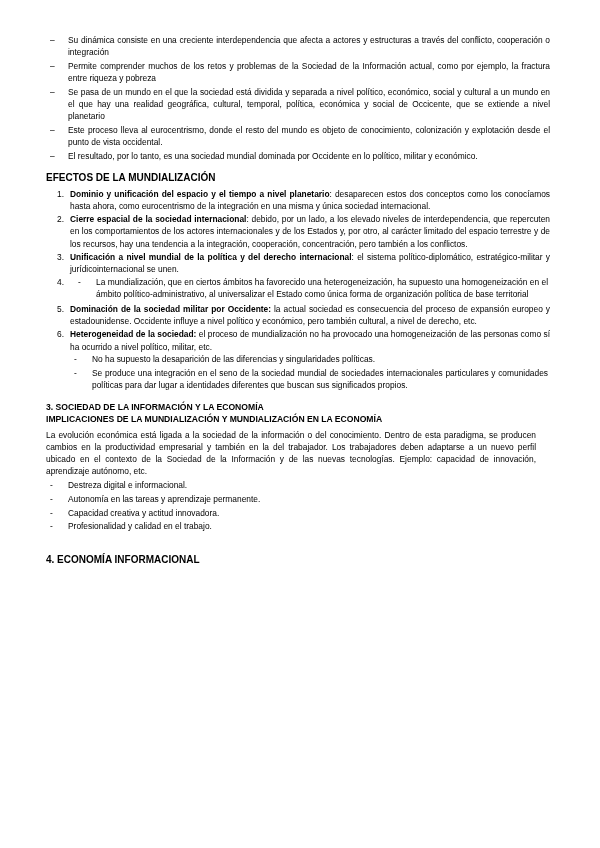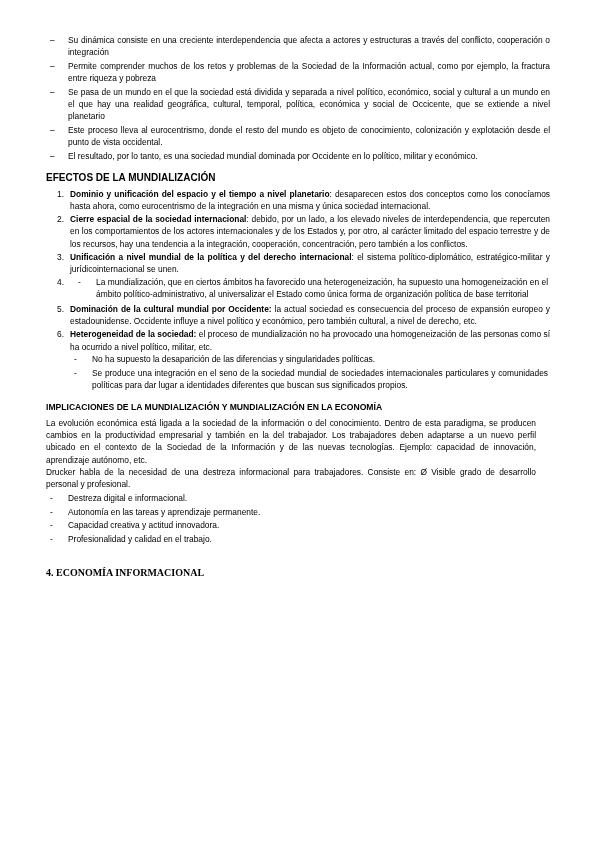--- a/index.html
+++ b/index.html
@@ -80,21 +80,21 @@
     width: 22px;
     padding-left: 4px;
   }
   b, .bold { font-weight: bold; }
   h2.section-head {
     font-size: 10px;
     font-weight: bold;
     margin: 9px 0 4px 0;
     line-height: 1.3;
   }
-  h2.section-head.tight { margin-top: 8px; margin-bottom: 16px; font-family: Liberation Serif, serif; }
+  h2.section-head.tight { margin-top: 8px; margin-bottom: 16px; }
   .para {
     text-align: justify;
     margin: 0 16px 0 0;
   }
   .head-group { margin: 10px 0 3px 0; }
   .head-group div { font-weight: bold; font-size: 8.6px; line-height: 1.35; }
   .blocklist { margin-top: 2px; }
   .gap-l { height: 11px; }
 </style>
 </head>
@@ -151,21 +151,21 @@
           <li class="dash-item">
             <span class="marker">-</span>
             <span class="text">La mundialización, que en ciertos ámbitos ha favorecido una heterogeneización, ha supuesto una homogeneización en el ámbito político-administrativo, al universalizar el Estado como única forma de organización política de base territorial</span>
           </li>
         </ul>
       </span>
     </li>
 
     <li class="num-item">
       <span class="marker">5.</span>
-      <span class="text"><b>Dominación de la cultural mundial por Occidente:</b><span> la actual sociedad es consecuencia del proceso de expansión europeo y estadounidense. Occidente influye a nivel político y económico, pero también cultural, a nivel de derecho, etc.</span></span>
+      <span class="text"><b>Dominación de la sociedad militar por Occidente:</b><span> la actual sociedad es consecuencia del proceso de expansión europeo y estadounidense. Occidente influye a nivel político y económico, pero también cultural, a nivel de derecho, etc.</span></span>
     </li>
 
     <li class="num-item">
       <span class="marker">6.</span>
       <span class="text">
         <b>Heterogeneidad de la sociedad:</b><span> el proceso de mundialización no ha provocado una homogeneización de las personas como sí ha ocurrido a nivel político, militar, etc.</span>
         <ul class="sub-dash sub-dash2">
           <li class="dash-item">
             <span class="marker">-</span>
             <span class="text">No ha supuesto la desaparición de las diferencias y singularidades políticas.</span>
@@ -173,25 +173,25 @@
           <li class="dash-item">
             <span class="marker">-</span>
             <span class="text">Se produce una integración en el seno de la sociedad mundial de sociedades internacionales particulares y comunidades políticas para dar lugar a identidades diferentes que buscan sus significados propios.</span>
           </li>
         </ul>
       </span>
     </li>
   </ol>
 
   <div class="head-group">
+    <div>3. SOCIEDAD DE LA INFORMACIÓN Y LA ECONOMÍA</div>
     <div>IMPLICACIONES DE LA MUNDIALIZACIÓN Y MUNDIALIZACIÓN EN LA ECONOMÍA</div>
   </div>
   <p class="para">La evolución económica está ligada a la sociedad de la información o del conocimiento. Dentro de esta paradigma, se producen cambios en la productividad empresarial y también en la del trabajador. Los trabajadores deben adaptarse a un nuevo perfil ubicado en el contexto de la Sociedad de la Información y de las nuevas tecnologías. Ejemplo: capacidad de innovación, aprendizaje autónomo, etc.</p>
 
-  <p class="para">Drucker habla de la necesidad de una destreza informacional para trabajadores. Consiste en: Ø Visible grado de desarrollo personal y profesional.</p>
 
   <ul class="dash-list blocklist">
     <li class="dash-item">
       <span class="marker">-</span>
       <span class="text">Destreza digital e informacional.</span>
     </li>
     <li class="dash-item">
       <span class="marker">-</span>
       <span class="text">Autonomía en las tareas y aprendizaje permanente.</span>
     </li>

